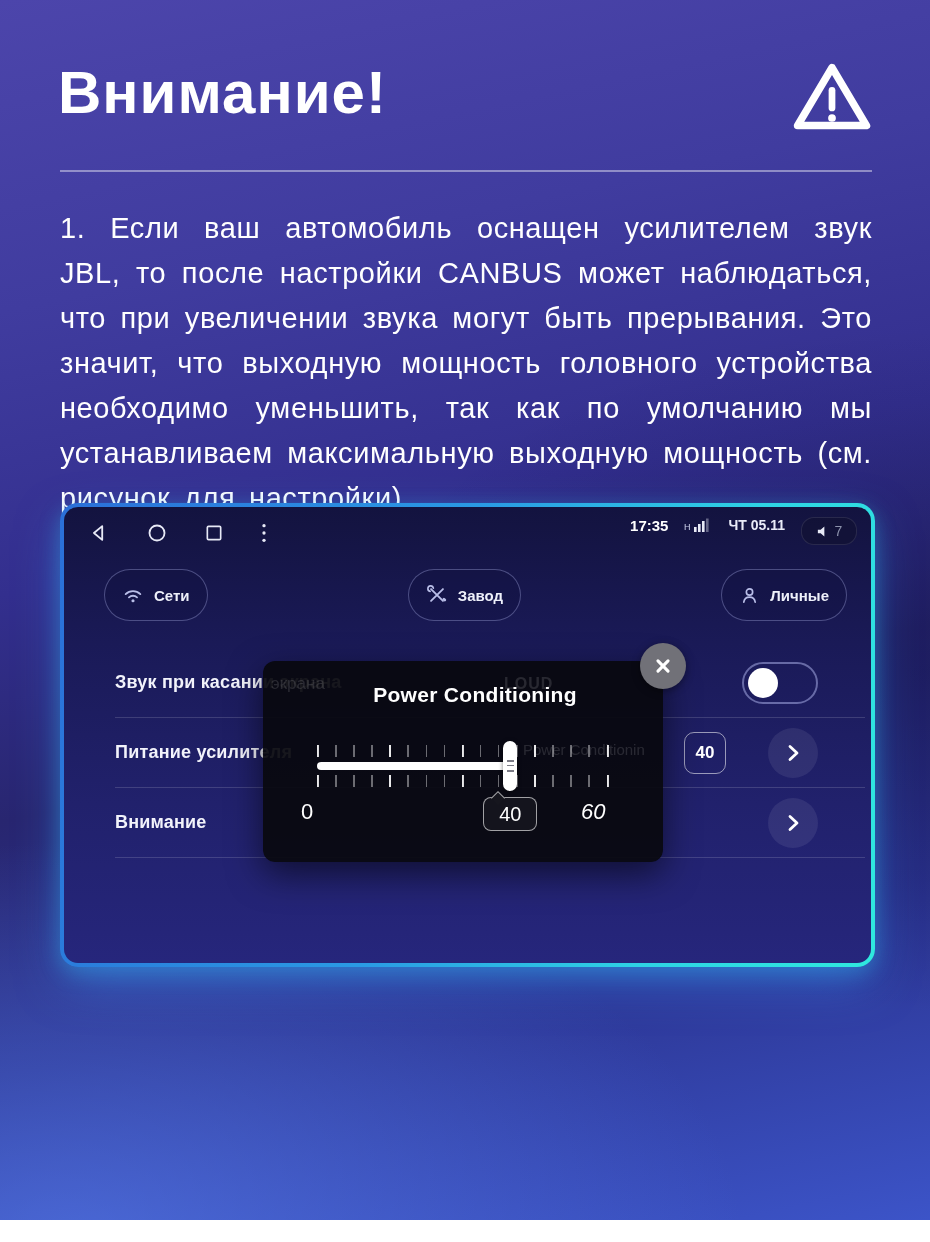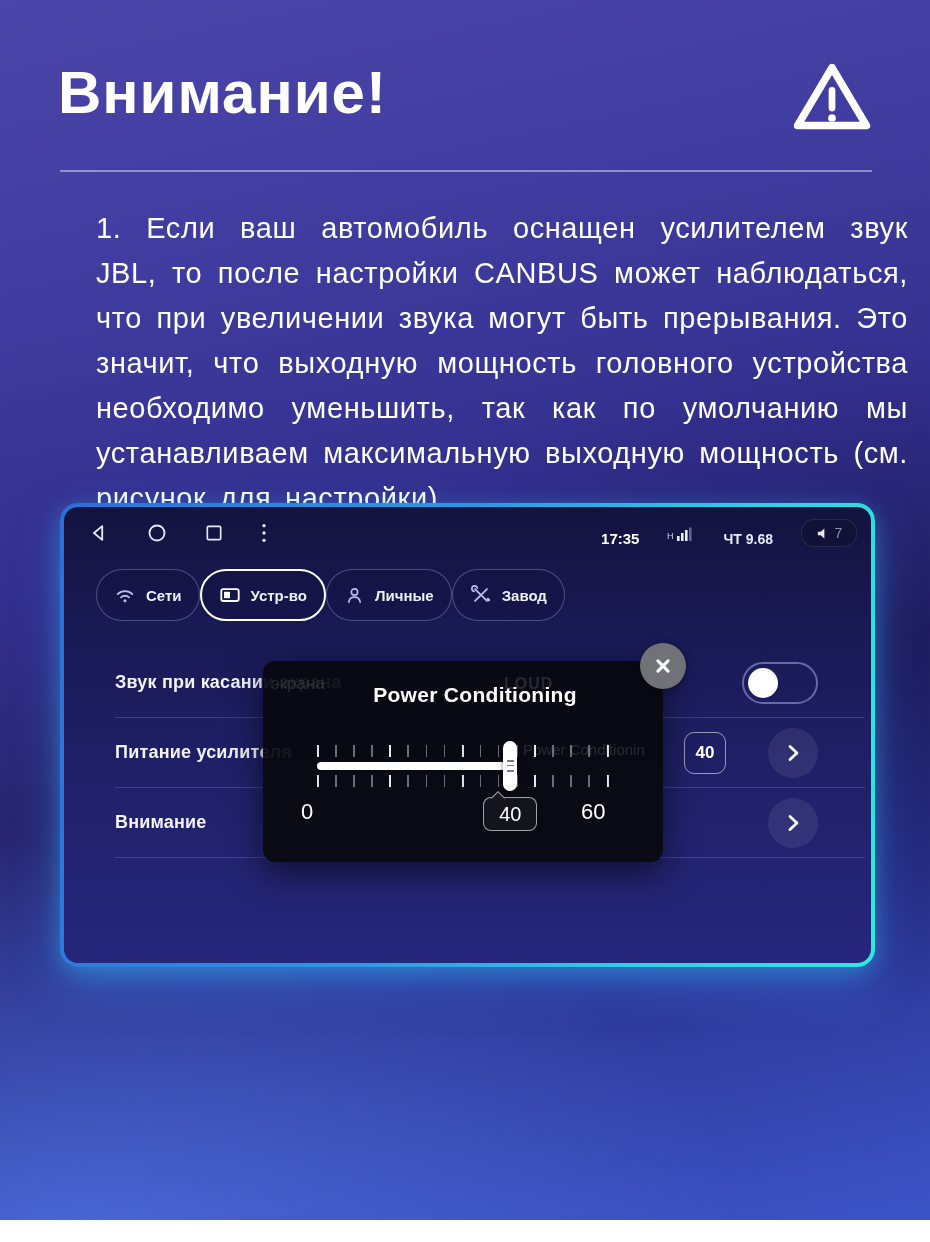--- a/index.html
+++ b/index.html
@@ -9,40 +9,40 @@
       radial-gradient(120% 55% at 8% 102%, rgba(96,140,255,0.50), rgba(96,140,255,0) 60%),
       radial-gradient(90% 40% at 100% 55%, rgba(10,10,60,0.35), rgba(10,10,60,0) 70%),
       linear-gradient(168deg,#4c45ab 0%,#403c9f 22%,#332f8e 42%,#282670 58%,#2b338f 76%,#3c54c8 100%);}
   
   .title{position:absolute;left:58px;top:58px;font-size:60px;font-weight:700;letter-spacing:1px;}
   .warn{position:absolute;right:56px;top:60px;}
   .divider{position:absolute;left:60px;top:170px;width:812px;height:2px;background:rgba(255,255,255,0.42);}
   
   .para{position:absolute;left:60px;width:812px;font-size:29px;line-height:45px;
     letter-spacing:0.6px;word-spacing:5px;text-align:justify;color:#ffffff;}
-  .p1{top:206px;margin-left:36px;}
+  .p1{top:206px;}
   .p2{top:1002px;}
   
   .frame{position:absolute;left:60px;top:503px;width:815px;height:464px;box-sizing:border-box;
     padding:4px;border-radius:18px;
     background:linear-gradient(105deg,#2b6fd8 0%,#2a9ae4 45%,#2ed3e4 75%,#2fe9de 100%);
     box-shadow:0 18px 48px -6px rgba(52,140,240,0.55),0 6px 20px rgba(47,200,225,0.35);}
   .screen{position:relative;width:807px;height:456px;border-radius:14px;overflow:hidden;
     background:linear-gradient(180deg,#13133f 0%,#1a1a57 30%,#21216c 65%,#26267c 100%);}
   
   .navbar{position:absolute;top:8px;left:24px;display:flex;align-items:center;gap:36px;height:36px;}
   .navbar svg{display:block;}
-  .status{position:absolute;top:10px;right:14px;display:flex;align-items:flex-end;gap:28px;height:30px;}
+  .status{position:absolute;top:10px;right:14px;display:flex;align-items:flex-start;gap:16px;height:30px;}
   .time{font-size:15px;font-weight:700;color:#fff;}
   .date{font-size:14px;font-weight:600;color:#e9ebf8;}
   .volpill{display:flex;align-items:center;gap:6px;justify-content:center;width:54px;height:26px;
     border-radius:13px;background:rgba(18,18,54,0.85);border:1px solid rgba(255,255,255,0.10);}
   .volnum{font-size:14px;color:#8d93ad;}
   
-  .tabs{position:absolute;top:62px;left:32px;right:24px;display:flex;}
+  .tabs{position:absolute;top:62px;left:40px;right:24px;display:flex;justify-content:space-between;}
   .tab{display:flex;align-items:center;gap:10px;height:52px;padding:0 17px;box-sizing:border-box;
     border-radius:27px;border:1.5px solid rgba(165,172,228,0.38);background:rgba(12,12,50,0.18);
     color:#eef0fa;font-size:15px;font-weight:600;}
   .tab.active{border:2.5px solid #ffffff;}
   .tab svg{display:block;}
   
   .row{position:absolute;left:51px;width:750px;height:70px;box-sizing:border-box;padding-right:47px;
     display:flex;align-items:center;border-bottom:1px solid rgba(255,255,255,0.15);}
   .r1{top:141px;} .r2{top:211px;} .r3{top:281px;}
   .rowlabel{font-size:18px;font-weight:600;color:#f2f3fb;letter-spacing:0.2px;}
@@ -75,21 +75,21 @@
     box-shadow:0 1px 4px rgba(0,0,0,0.5);}
   .thumb::after{content:"";position:absolute;left:3.5px;right:3.5px;top:19px;height:13px;
     background:repeating-linear-gradient(180deg,rgba(110,110,122,0.9) 0 1.5px,transparent 1.5px 5px);}
   .badge{position:absolute;top:136px;width:54px;height:34px;box-sizing:border-box;border-radius:8px;
     border:1.5px solid rgba(255,255,255,0.60);background:rgba(22,22,30,0.92);
     display:flex;align-items:center;justify-content:center;font-size:20px;color:#fff;}
   .badge::before{content:"";position:absolute;top:-5px;left:9px;width:9px;height:9px;
     background:rgba(22,22,30,1);border-left:1.5px solid rgba(255,255,255,0.60);
     border-top:1.5px solid rgba(255,255,255,0.60);transform:rotate(45deg);}
   .slabel{position:absolute;top:138px;font-size:22px;color:#fff;}
-  .l0{left:38px;} .l60{left:318px;}
+  .l0{left:38px;} .l60{left:318px;font-style:italic;}
   .closebtn{position:absolute;left:576px;top:136px;width:46px;height:46px;border-radius:50%;
     background:#717178;display:flex;align-items:center;justify-content:center;z-index:6;
     box-shadow:0 2px 8px rgba(0,0,0,0.4);}
 </style>
 </head>
 <body>
 
 <div class="page">
 
   <div class="title">Внимание!</div>
@@ -138,59 +138,52 @@
         <span class="time">17:35</span>
         <span>
           <svg viewBox="0 0 28 17" width="28" height="17">
             <text x="0" y="13" font-size="9" fill="#cdd2ec" font-family="Liberation Sans,sans-serif">H</text>
             <rect x="10" y="10" width="2.6" height="5" fill="#e8eaf6"></rect>
             <rect x="14" y="7" width="2.6" height="8" fill="#e8eaf6"></rect>
             <rect x="18" y="4" width="2.6" height="11" fill="#e8eaf6"></rect>
             <rect x="22" y="1.5" width="2.6" height="13.5" fill="rgba(232,234,246,0.38)"></rect>
           </svg>
         </span>
-        <span class="date">ЧТ 9.68</span>
+        <span class="date">ЧТ 05.11</span>
         <span class="volpill">
           <svg viewBox="0 0 14 14" width="13" height="13">
             <path d="M2 5 L5 5 L9 1.5 L9 12.5 L5 9 L2 9 Z" fill="#e8eaf6"></path>
           </svg>
           <span class="volnum">7</span>
         </span>
       </div>
 
       <div class="tabs">
         <div class="tab">
           <svg viewBox="0 0 24 24" width="22" height="22">
             <path d="M4 11 a11.5 11.5 0 0 1 16 0" fill="none" stroke="#b9bee8" stroke-width="2" stroke-linecap="round"></path>
             <path d="M7.6 14.6 a6.4 6.4 0 0 1 8.8 0" fill="none" stroke="#b9bee8" stroke-width="2" stroke-linecap="round"></path>
             <circle cx="12" cy="18.2" r="1.7" fill="#b9bee8"></circle>
           </svg>
           <span>Сети</span>
         </div>
-        <div class="tab active">
-          <svg viewBox="0 0 24 24" width="22" height="22">
-            <rect x="2.5" y="5.5" width="19" height="13" rx="2.2" fill="none" stroke="#ffffff" stroke-width="2"></rect>
-            <rect x="5.5" y="8.5" width="6.5" height="7" fill="#ffffff"></rect>
-          </svg>
-          <span>Устр-во</span>
+        <div class="tab">
+          <svg viewBox="0 0 24 24" width="22" height="22">
+            <path d="M5.5 18.5 L18.5 5.5 M5.5 5.5 L18.5 18.5" fill="none" stroke="#b9bee8" stroke-width="2" stroke-linecap="round"></path>
+            <path d="M4.5 8 a3 3 0 1 1 3.5 -3.5" fill="none" stroke="#b9bee8" stroke-width="1.8" stroke-linecap="round"></path>
+            <path d="M19.5 16.5 l1 1" stroke="#b9bee8" stroke-width="3" stroke-linecap="round"></path>
+          </svg>
+          <span>Завод</span>
         </div>
         <div class="tab">
           <svg viewBox="0 0 24 24" width="21" height="21">
             <circle cx="12" cy="8" r="3.6" fill="none" stroke="#b9bee8" stroke-width="1.9"></circle>
             <path d="M5.5 19.5 C6 15.5 9 13.8 12 13.8 C15 13.8 18 15.5 18.5 19.5" fill="none" stroke="#b9bee8" stroke-width="1.9" stroke-linecap="round"></path>
           </svg>
           <span>Личные</span>
-        </div>
-        <div class="tab">
-          <svg viewBox="0 0 24 24" width="22" height="22">
-            <path d="M5.5 18.5 L18.5 5.5 M5.5 5.5 L18.5 18.5" fill="none" stroke="#b9bee8" stroke-width="2" stroke-linecap="round"></path>
-            <path d="M4.5 8 a3 3 0 1 1 3.5 -3.5" fill="none" stroke="#b9bee8" stroke-width="1.8" stroke-linecap="round"></path>
-            <path d="M19.5 16.5 l1 1" stroke="#b9bee8" stroke-width="3" stroke-linecap="round"></path>
-          </svg>
-          <span>Завод</span>
         </div>
       </div>
 
       <div class="row r1">
         <span class="rowlabel">Звук при касании экрана</span>
         <div class="toggle">
           <div class="knob"></div>
         </div>
       </div>
 

